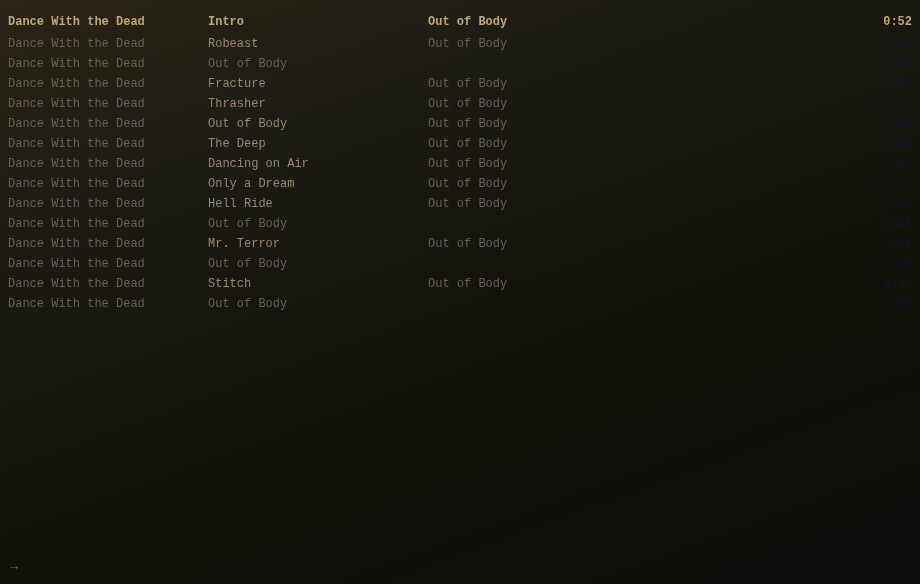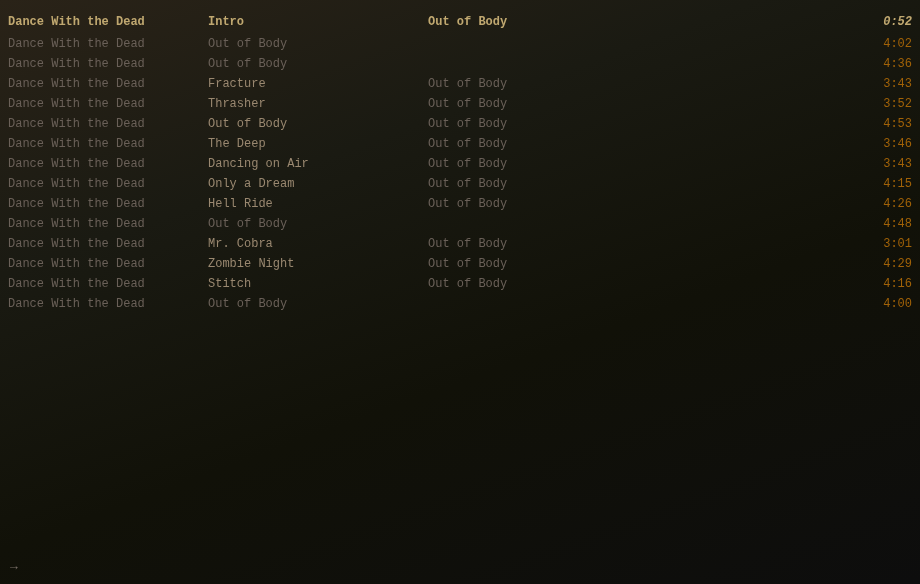--- a/index.html
+++ b/index.html
@@ -63,27 +63,26 @@
       color: #6a6058;
     }
 
     .col-album.header {
       color: #c0a870;
     }
 
     .col-duration {
       width: 60px;
       text-align: right;
-      color: #a16207;
+      color: #0f172a;
       flex-shrink: 0;
     }
 
     .col-duration.header {
       color: #c0a870;
-      font-style: italic;
     }
 
     .arrow-indicator {
       position: absolute;
       bottom: 10px;
       left: 10px;
       color: #7a7068;
       font-size: 13px;
     }
   </style>
@@ -95,20 +94,21 @@
   <div class="track-row header">
     <div class="col-artist header">Dance With the Dead</div>
     <div class="col-title header">Intro</div>
     <div class="col-album header">Out of Body</div>
     <div class="col-duration header">0:52</div>
   </div>
 
   <div id="tracks-container">
       <div class="track-row">
       <div class="col-artist">Dance With the Dead</div>
+      <div class="col-title">Robeast</div>
       <div class="col-album">Out of Body</div>
       <div class="col-duration">4:02</div>
     </div>
       <div class="track-row">
       <div class="col-artist">Dance With the Dead</div>
       <div class="col-album">Out of Body</div>
       <div class="col-duration">4:36</div>
     </div>
       <div class="track-row">
       <div class="col-artist">Dance With the Dead</div>
@@ -152,27 +152,26 @@
       <div class="col-album">Out of Body</div>
       <div class="col-duration">4:26</div>
     </div>
       <div class="track-row">
       <div class="col-artist">Dance With the Dead</div>
       <div class="col-album">Out of Body</div>
       <div class="col-duration">4:48</div>
     </div>
       <div class="track-row">
       <div class="col-artist">Dance With the Dead</div>
-      <div class="col-title">Mr. Cobra</div>
+      <div class="col-title">Mr. Terror</div>
       <div class="col-album">Out of Body</div>
       <div class="col-duration">3:01</div>
     </div>
       <div class="track-row">
       <div class="col-artist">Dance With the Dead</div>
-      <div class="col-title">Zombie Night</div>
       <div class="col-album">Out of Body</div>
       <div class="col-duration">4:29</div>
     </div>
       <div class="track-row">
       <div class="col-artist">Dance With the Dead</div>
       <div class="col-title">Stitch</div>
       <div class="col-album">Out of Body</div>
       <div class="col-duration">4:16</div>
     </div>
       <div class="track-row">

